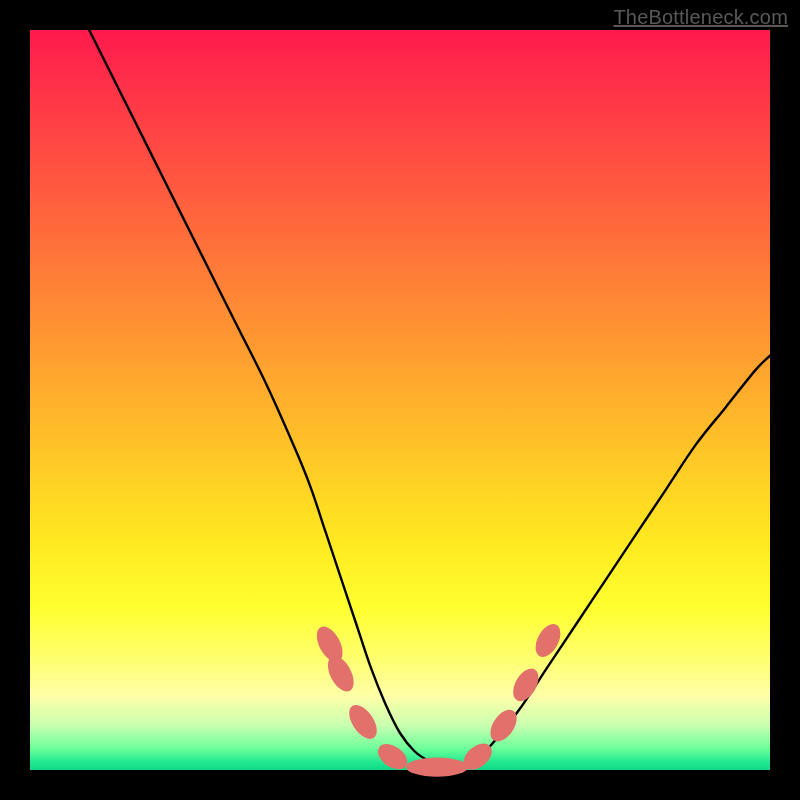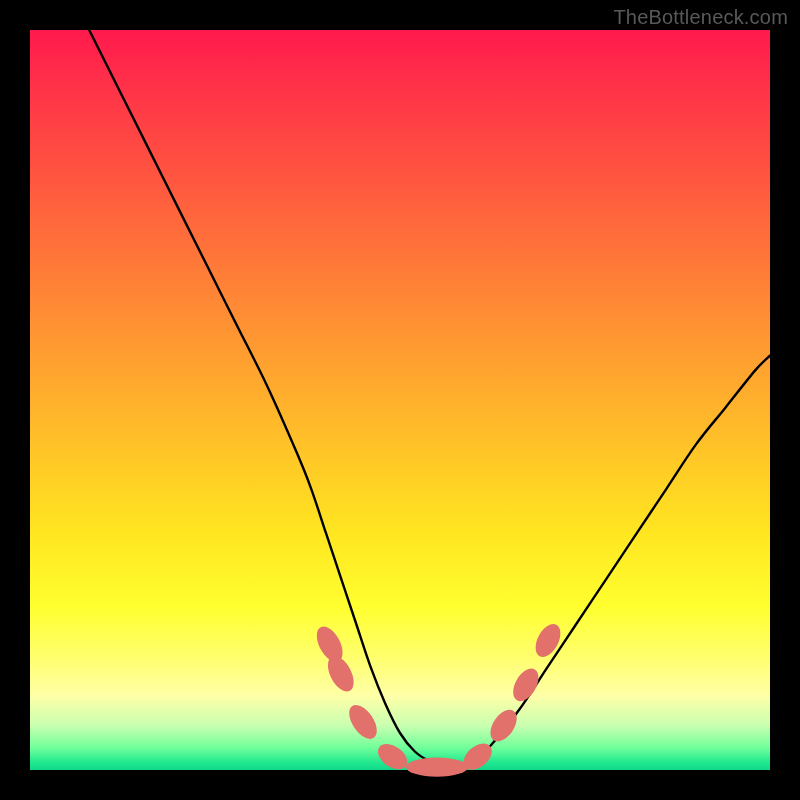--- a/index.html
+++ b/index.html
@@ -43,20 +43,21 @@
   }
   .watermark {
     position: absolute;
     top: 6px;
     right: 12px;
     color: #595959;
     font-size: 20px;
     font-weight: 400;
     letter-spacing: 0.2px;
     z-index: 10;
+    text-decoration: underline;
   }
   svg.curve {
     position: absolute;
     left: 0;
     top: 0;
     width: 740px;
     height: 740px;
     overflow: visible;
   }
 </style>

